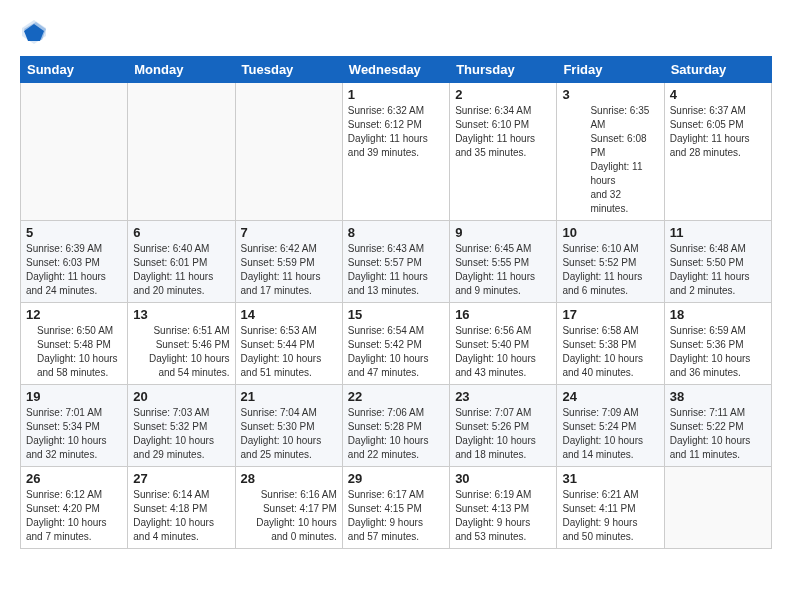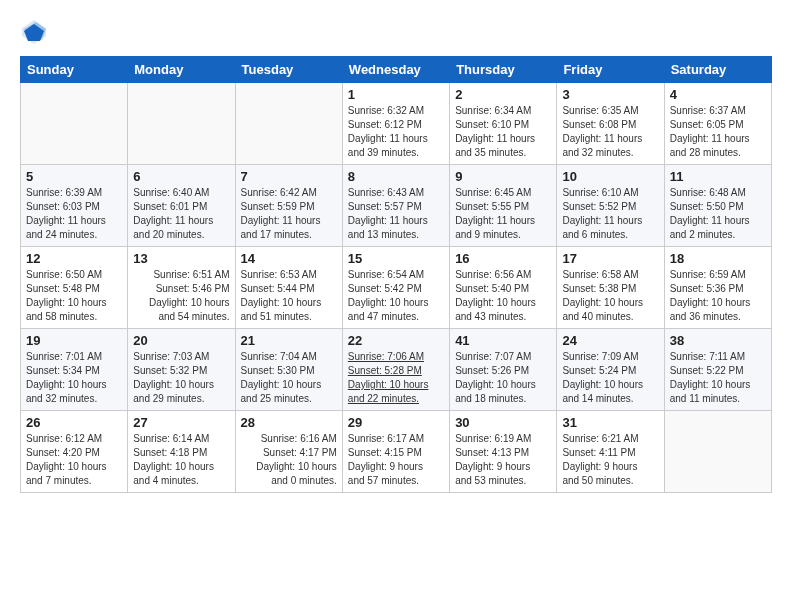--- a/index.html
+++ b/index.html
@@ -151,21 +151,21 @@
           </td>
           <td>
             <span class="day-num">2</span>
             <div class="day-info" style="white-space: pre-line;">Sunrise: 6:34 AM
 Sunset: 6:10 PM
 Daylight: 11 hours
 and 35 minutes.</div>
           </td>
           <td>
             <span class="day-num">3</span>
-            <div class="day-info" style="white-space: pre-line;">Sunrise: 6:35 AM
+            <div class="day-info" style="white-space: pre-line; margin-left: 28px;">Sunrise: 6:35 AM
 Sunset: 6:08 PM
 Daylight: 11 hours
 and 32 minutes.</div>
           </td>
           <td>
             <span class="day-num">4</span>
             <div class="day-info" style="white-space: pre-line;">Sunrise: 6:37 AM
 Sunset: 6:05 PM
 Daylight: 11 hours
 and 28 minutes.</div>
@@ -218,21 +218,21 @@
             <span class="day-num">11</span>
             <div class="day-info" style="white-space: pre-line;">Sunrise: 6:48 AM
 Sunset: 5:50 PM
 Daylight: 11 hours
 and 2 minutes.</div>
           </td>
         </tr>
         <tr>
           <td>
             <span class="day-num">12</span>
-            <div class="day-info" style="white-space: pre-line;">Sunrise: 6:50 AM
+            <div class="day-info" style="white-space: pre-line; margin-left: 11px;">Sunrise: 6:50 AM
 Sunset: 5:48 PM
 Daylight: 10 hours
 and 58 minutes.</div>
           </td>
           <td>
             <span class="day-num">13</span>
             <div class="day-info" style="white-space: pre-line; text-align: right;">Sunrise: 6:51 AM
 Sunset: 5:46 PM
 Daylight: 10 hours
 and 54 minutes.</div>
@@ -290,27 +290,27 @@
           </td>
           <td>
             <span class="day-num">21</span>
             <div class="day-info" style="white-space: pre-line;">Sunrise: 7:04 AM
 Sunset: 5:30 PM
 Daylight: 10 hours
 and 25 minutes.</div>
           </td>
           <td>
             <span class="day-num">22</span>
-            <div class="day-info" style="white-space: pre-line; text-decoration: underline;">Sunrise: 7:06 AM
+            <div class="day-info" style="white-space: pre-line;">Sunrise: 7:06 AM
 Sunset: 5:28 PM
 Daylight: 10 hours
 and 22 minutes.</div>
           </td>
           <td>
-            <span class="day-num">41</span>
+            <span class="day-num">23</span>
             <div class="day-info" style="white-space: pre-line;">Sunrise: 7:07 AM
 Sunset: 5:26 PM
 Daylight: 10 hours
 and 18 minutes.</div>
           </td>
           <td>
             <span class="day-num">24</span>
             <div class="day-info" style="white-space: pre-line;">Sunrise: 7:09 AM
 Sunset: 5:24 PM
 Daylight: 10 hours

